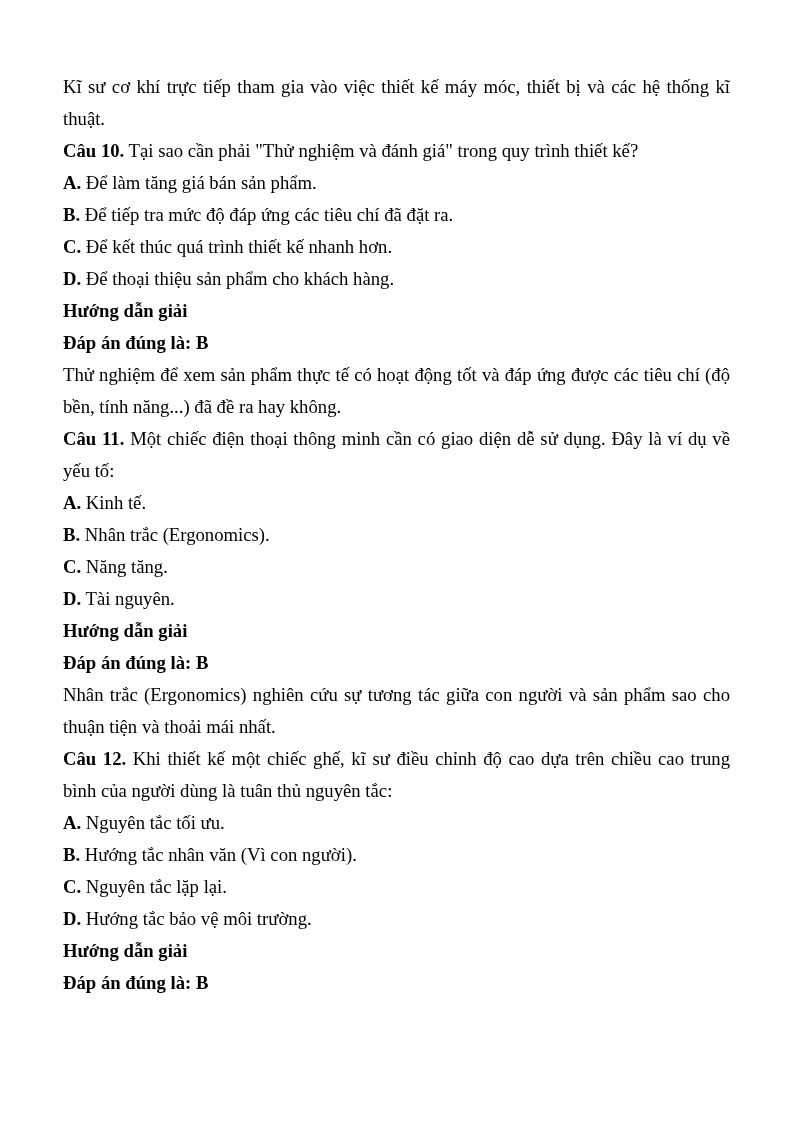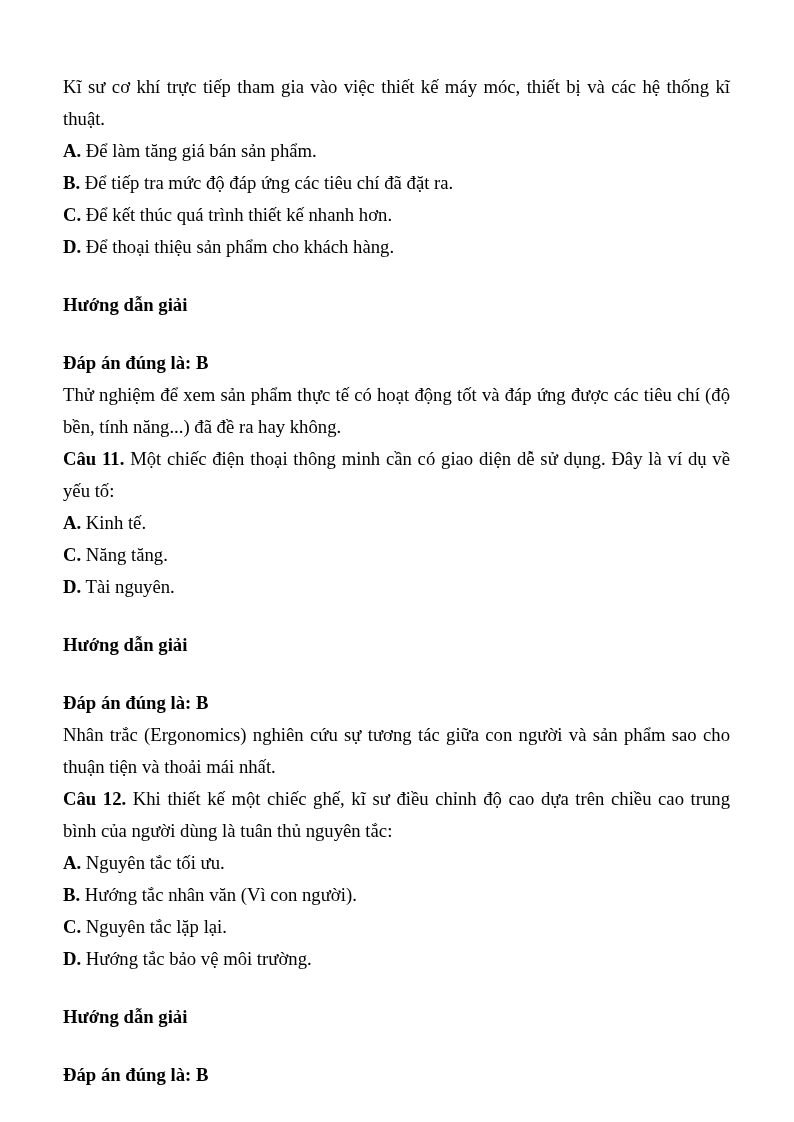--- a/index.html
+++ b/index.html
@@ -18,43 +18,45 @@
     font-size: 18.7px;
     line-height: 32px;
     color: #000000;
     overflow: hidden;
   }
   p {
     margin: 0;
     padding: 0;
     text-align: justify;
   }
-  .bold { font-weight: bold; margin-top: 26px; }
+  .bold { font-weight: bold; }
   .opt-label, .q-label { font-weight: bold; }
 </style>
 </head>
 <body>
 
 <div class="page">
 
   <p>Kĩ sư cơ khí trực tiếp tham gia vào việc thiết kế máy móc, thiết bị và các hệ thống kĩ thuật.</p>
 
   <section>
+    <p><span class="q-label">Câu 10.</span> <span>Tại sao cần phải "Thử nghiệm và đánh giá" trong quy trình thiết kế?</span></p>
     <p><span class="opt-label">A.</span> <span>Để làm tăng giá bán sản phẩm.</span></p>
     <p><span class="opt-label">B.</span> <span>Để tiếp tra mức độ đáp ứng các tiêu chí đã đặt ra.</span></p>
     <p><span class="opt-label">C.</span> <span>Để kết thúc quá trình thiết kế nhanh hơn.</span></p>
     <p><span class="opt-label">D.</span> <span>Để thoại thiệu sản phẩm cho khách hàng.</span></p>
     <p class="bold">Hướng dẫn giải</p>
     <p class="bold">Đáp án đúng là: B</p>
     <p>Thử nghiệm để xem sản phẩm thực tế có hoạt động tốt và đáp ứng được các tiêu chí (độ bền, tính năng...) đã đề ra hay không.</p>
   </section>
 
   <section>
     <p><span class="q-label">Câu 11.</span> <span>Một chiếc điện thoại thông minh cần có giao diện dễ sử dụng. Đây là ví dụ về yếu tố:</span></p>
     <p><span class="opt-label">A.</span> <span>Kinh tế.</span></p>
+    <p><span class="opt-label">B.</span> <span>Nhân trắc (Ergonomics).</span></p>
     <p><span class="opt-label">C.</span> <span>Năng tăng.</span></p>
     <p><span class="opt-label">D.</span> <span>Tài nguyên.</span></p>
     <p class="bold">Hướng dẫn giải</p>
     <p class="bold">Đáp án đúng là: B</p>
     <p>Nhân trắc (Ergonomics) nghiên cứu sự tương tác giữa con người và sản phẩm sao cho thuận tiện và thoải mái nhất.</p>
   </section>
 
   <section>
     <p><span class="q-label">Câu 12.</span> <span>Khi thiết kế một chiếc ghế, kĩ sư điều chỉnh độ cao dựa trên chiều cao trung bình của người dùng là tuân thủ nguyên tắc:</span></p>
     <p><span class="opt-label">A.</span> <span>Nguyên tắc tối ưu.</span></p>

